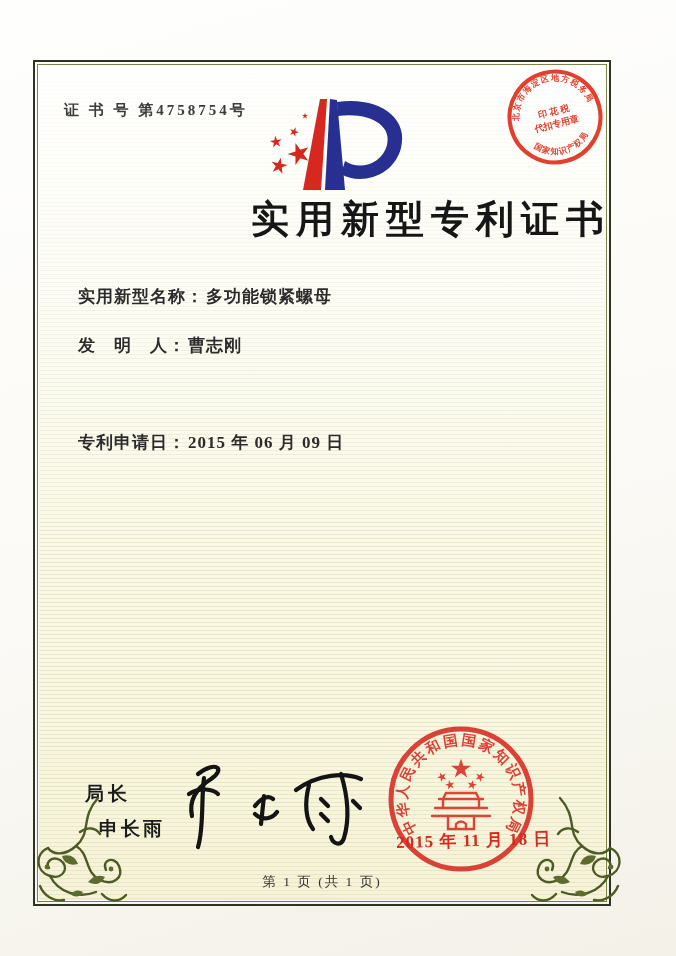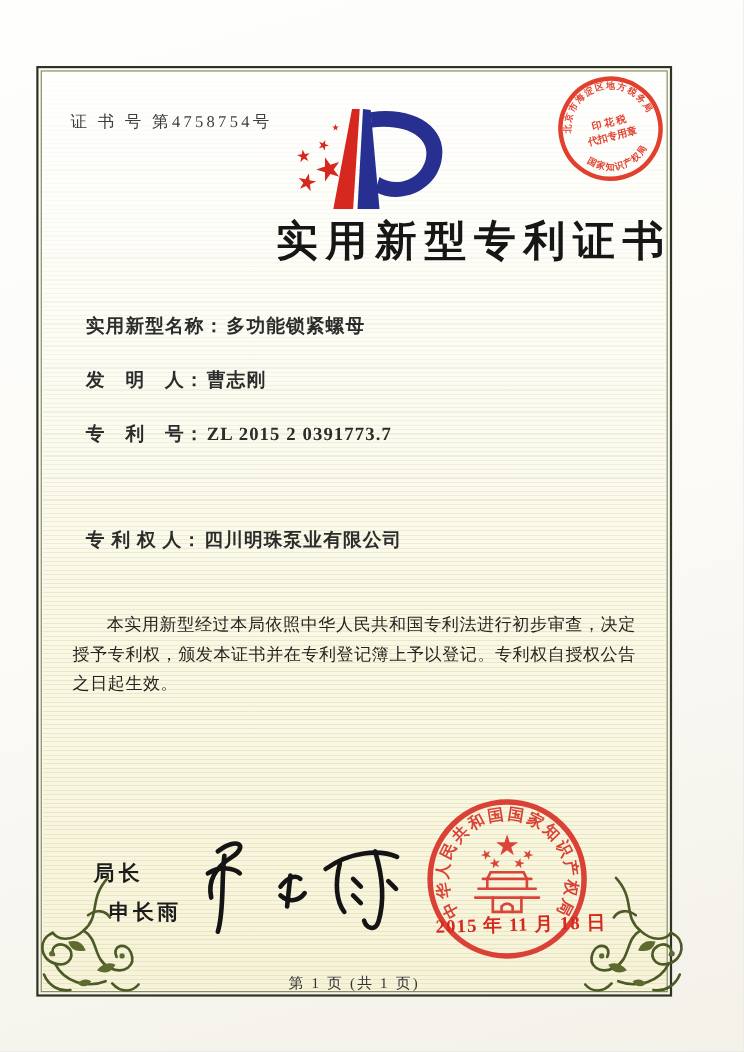--- a/index.html
+++ b/index.html
@@ -12,31 +12,31 @@
   .frame{position:absolute;left:33px;top:60px;width:578px;height:846px;
     border:2px solid #2e3322;box-sizing:border-box;}
   .frame .inner-line{position:absolute;inset:2px;border:1px solid #7d834d;}
   .paper{position:absolute;inset:4px;
     background-image:
       linear-gradient(180deg,rgba(255,255,255,.9) 0%,rgba(255,255,255,.45) 30%,rgba(255,255,255,0) 60%),
       repeating-linear-gradient(180deg,rgba(205,210,150,.38) 0px,rgba(205,210,150,.38) 1px,rgba(0,0,0,0) 1px,rgba(0,0,0,0) 4px),
       linear-gradient(180deg,#fdfcf3 0%,#faf7e4 70%,#f7f3da 100%);
   }
   .abs{position:absolute;}
-  .cert-no{left:64px;top:101px;font-size:15px;letter-spacing:3px;color:#3c3c3c;font-weight:400;}
+  .cert-no{left:64px;top:101px;font-size:15px;letter-spacing:3px;color:#3c3c3c;font-weight:700;}
   .doc-title{left:33px;top:194px;width:578px;text-align:right;font-size:38px;font-weight:700;
     letter-spacing:7px;color:#161616;}
   .field{left:78px;font-size:17px;font-weight:600;color:#2c2c2c;letter-spacing:1px;white-space:nowrap;}
   .field .fv{margin-left:2px;}
   .body-text{left:66px;top:556px;width:512px;font-size:15.5px;line-height:1.72;color:#242420;
     text-align:justify;letter-spacing:.5px;}
   .body-text p{margin:0;text-indent:2em;}
   .signer-role{left:85px;top:781px;font-size:19px;font-weight:700;letter-spacing:4px;color:#1c1c1c;text-align:right;}
   .signer-name{left:99px;top:816px;font-size:19px;font-weight:700;letter-spacing:3px;color:#1c1c1c;}
-  .page-footer{left:33px;top:873px;width:578px;text-align:center;font-size:13.5px;letter-spacing:2px;color:#333;margin-top:12px;}
+  .page-footer{left:33px;top:873px;width:578px;text-align:center;font-size:13.5px;letter-spacing:2px;color:#333;}
   .seal-date{left:396px;top:829px;font-size:17px;font-weight:700;color:#d6281e;letter-spacing:1px;
     transform:rotate(-1.5deg);z-index:6;white-space:nowrap;}
   .main-seal{left:385px;top:723px;width:152px;height:152px;z-index:5;opacity:.95;}
   .tax-seal{left:505px;top:67px;width:100px;height:100px;transform:rotate(-14deg);z-index:5;opacity:.92;}
   .logo{left:263px;top:92px;width:168px;height:106px;}
   .signature{left:158px;top:752px;width:220px;height:105px;z-index:4;}
   .orn{width:112px;height:124px;z-index:3;}
   .orn-bl{left:18px;top:796px;}
   .orn-br{left:528px;top:796px;transform:scaleX(-1);}
 </style>
@@ -126,29 +126,25 @@
   </svg>
 
   <div class="abs doc-title">实用新型专利证书</div>
 
   <div class="abs field" style="top:334px">
     <span>发　明　人：</span><span class="fv">曹志刚</span>
   </div>
   <div class="abs field" style="top:285px">
     <span>实用新型名称：</span><span class="fv">多功能锁紧螺母</span>
   </div>
-  <div class="abs field" style="top:383px">
-    <span>专　利　号：</span><span class="fv">ZL 2015 2 0391773.7</span>
-  </div>
-  <div class="abs field" style="top:479px">
-    <span>专 利 权 人：</span><span class="fv">四川明珠泵业有限公司</span>
+  <div class="abs field" style="top:431px">
+    <span>专利申请日：</span><span class="fv">2015 年 06 月 09 日</span>
   </div>
 
   <div class="abs body-text">
-    <p>本实用新型经过本局依照中华人民共和国专利法进行初步审查，决定授予专利权，颁发本证书并在专利登记簿上予以登记。专利权自授权公告之日起生效。</p>
   </div>
 
   <div class="abs signer-role">局长</div>
   <div class="abs signer-name">申长雨</div>
 
   <svg class="abs signature" viewBox="0 0 220 105">
     <title>申长雨</title>
     <g stroke="#141414" fill="none" stroke-width="4.2" stroke-linecap="round" stroke-linejoin="round">
       <path d="M40,22 C58,8 68,17 53,27 C37,37 31,50 34,64"></path>
       <path d="M31,42 C42,35 55,37 60,42"></path>

